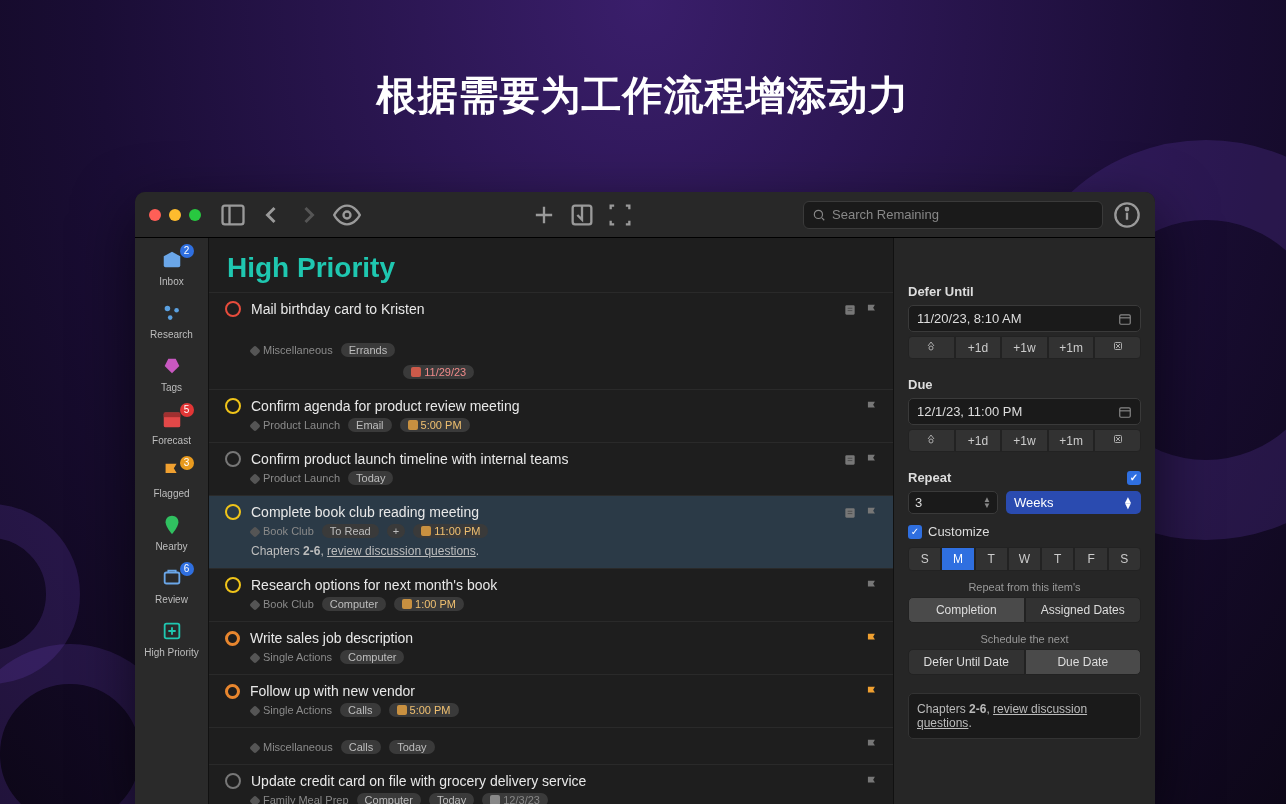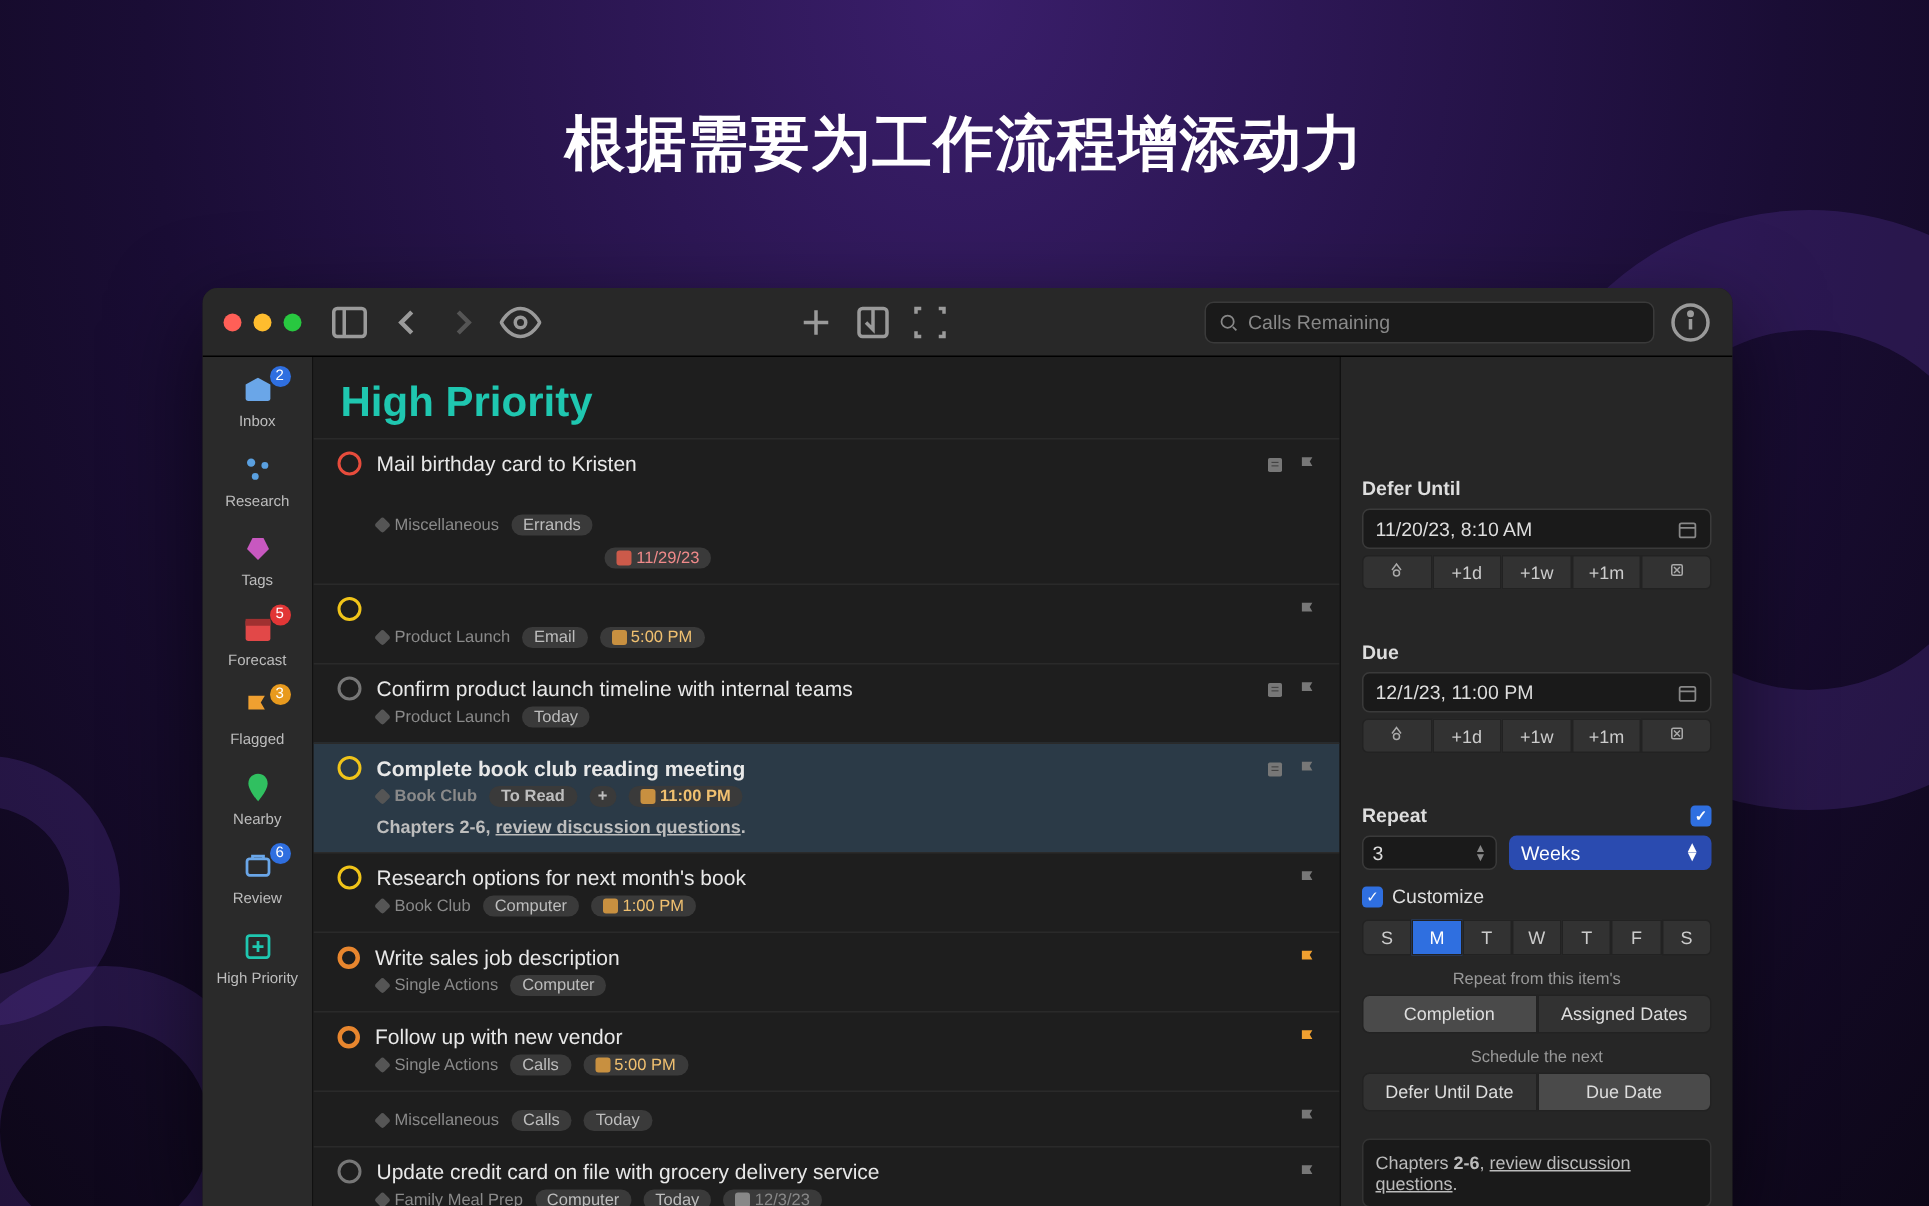--- a/index.html
+++ b/index.html
@@ -36,42 +36,42 @@
   .side-icon svg { width: 22px; height: 22px; }
   .badge { position: absolute; top: -4px; right: 10px; background: #e23636; color: #fff; font-size: 10px; border-radius: 8px; padding: 0 4px; min-width: 14px; text-align: center; line-height: 14px; }
   .side-item.blue .badge { background: #2f6fe0; }
   .side-item.yellow .badge { background: #e89a1e; }
   .main { flex: 1; display: flex; flex-direction: column; background: #1e1e1e; min-width: 0; }
   .header { padding: 14px 18px 8px; }
   .header h1 { color: #1fc7b0; font-size: 28px; font-weight: 700; }
   .header .sub { color: #9a9a9a; font-size: 12px; margin-top: 2px; }
   .tasks { flex: 1; overflow: hidden; }
   .task { padding: 8px 16px 10px 16px; border-top: 1px solid #2a2a2a; position: relative; }
-  .task.selected { background: #2b3a47; font-weight: bold; }
+  .task.selected { background: #2b3a47; }
   .task-row1 { display: flex; align-items: center; gap: 10px; }
   .circle { width: 16px; height: 16px; border-radius: 50%; border: 2px solid #777; flex-shrink: 0; }
   .circle.red { border-color: #e74c3c; }
   .circle.yellow { border-color: #f0c419; }
   .circle.orange { border-color: #e8862e; border-width: 3px; width:15px; height:15px; }
   .task-title { font-size: 14px; color: #e8e8e8; }
   .task-row2 { display: flex; align-items: center; gap: 8px; margin-top: 4px; margin-left: 26px; font-size: 11px; color: #8a8a8a; flex-wrap: wrap; }
   .proj::before { content: ""; display: inline-block; width: 8px; height: 8px; margin-right: 4px; background: #555; border-radius: 2px; transform: rotate(45deg); vertical-align: middle; }
   .pill { background: #3a3a3a; color: #bdbdbd; padding: 1px 8px; border-radius: 10px; font-size: 11px; }
   .pill.plus { padding: 1px 6px; }
   .datetag { background: #3a3a3a; padding: 1px 8px; border-radius: 10px; color: #888; display: inline-flex; align-items: center; gap: 3px; }
   .datetag::before { content: ""; width: 10px; height: 10px; background: #888; border-radius: 2px; display: inline-block; }
   .datetag.red { color: #f08a8a; margin-top: 44px; } .datetag.red::before { background: #cc5a4a; }
   .datetag.orange { color: #f0c070; } .datetag.orange::before { background: #c89040; }
   .actions { position: absolute; right: 14px; top: 10px; display: flex; gap: 8px; color: #777; }
   .flag-icon { width: 14px; height: 14px; }
   .flag-icon.on svg path { fill: #f0a030; }
   .note { margin-left: 26px; margin-top: 6px; font-size: 12px; color: #bdbdbd; }
   .note .link { text-decoration: underline; }
   .inspector { width: 262px; background: #262626; border-left: 1px solid #111; padding: 46px 14px 14px; font-size: 13px; color: #ddd; overflow: hidden; }
-  .insp-section { margin-bottom: 18px; margin-top: 34px; }
+  .insp-section { margin-bottom: 18px; }
   .insp-label { font-weight: 600; font-size: 13px; margin-bottom: 6px; display: flex; justify-content: space-between; align-items: center; }
   .date-input { display: flex; align-items: center; justify-content: space-between; background: #1a1a1a; border: 1px solid #3a3a3a; border-radius: 5px; padding: 5px 8px; font-size: 13px; margin-bottom: 4px; }
   .date-input svg { width: 14px; height: 14px; fill: #888; }
   .quick-row { display: flex; gap: 0; }
   .quick-row button { flex: 1; background: #323232; border: 1px solid #222; color: #ccc; font-size: 12px; padding: 3px 0; cursor: pointer; }
   .quick-row button:first-child { border-radius: 4px 0 0 4px; }
   .quick-row button:last-child { border-radius: 0 4px 4px 0; }
   .repeat-row { display: flex; gap: 8px; align-items: center; }
   .stepper { display: flex; align-items: center; background: #1a1a1a; border: 1px solid #3a3a3a; border-radius: 5px; padding: 3px 6px; width: 90px; }
   .stepper input { background: none; border: none; color: #ddd; width: 48px; font-size: 13px; }
@@ -149,21 +149,21 @@
         <svg viewBox="0 0 24 24" fill="none" stroke="currentColor" stroke-width="2">
           <path d="M4 7V4h3M20 7V4h-3M4 17v3h3M20 17v3h-3"></path>
         </svg>
       </div>
     <div class="tb-spacer"></div>
     <div class="search">
       <svg width="14" height="14" viewBox="0 0 24 24" fill="none" stroke="currentColor" stroke-width="2">
           <circle cx="11" cy="11" r="7"></circle>
           <line x1="21" y1="21" x2="17" y2="17"></line>
         </svg>
-      <span>Calls Remaining</span>
+      <span>Search Remaining</span>
     </div>
     <div class="tb-btn">
         <svg viewBox="0 0 24 24" fill="none" stroke="currentColor" stroke-width="2">
           <circle cx="12" cy="12" r="10"></circle>
           <line x1="12" y1="10" x2="12" y2="16"></line>
           <circle cx="12" cy="7" r="1" fill="currentColor"></circle>
         </svg>
       </div>
   </div>
 
@@ -267,20 +267,21 @@
                   <line x1="8" y1="13" x2="16" y2="13" stroke="#333"></line>
                 </svg></span>
       <span class="flag-icon "><svg viewBox="0 0 24 24">
                   <path d="M5 3v18M5 3h12l-3 5 3 5H5" fill="#777"></path>
                 </svg></span>
     </div>
           </div>
           <div class="task">
     <div class="task-row1">
       <span class="circle yellow"></span>
+      <span class="task-title">Confirm agenda for product review meeting</span>
     </div>
     <div class="task-row2">
       <span class="proj">Product Launch</span>
       <span class="pill ">Email</span>
               <span class="datetag orange">5:00 PM</span>
     </div>
 
     <div class="actions">
 
       <span class="flag-icon "><svg viewBox="0 0 24 24">

